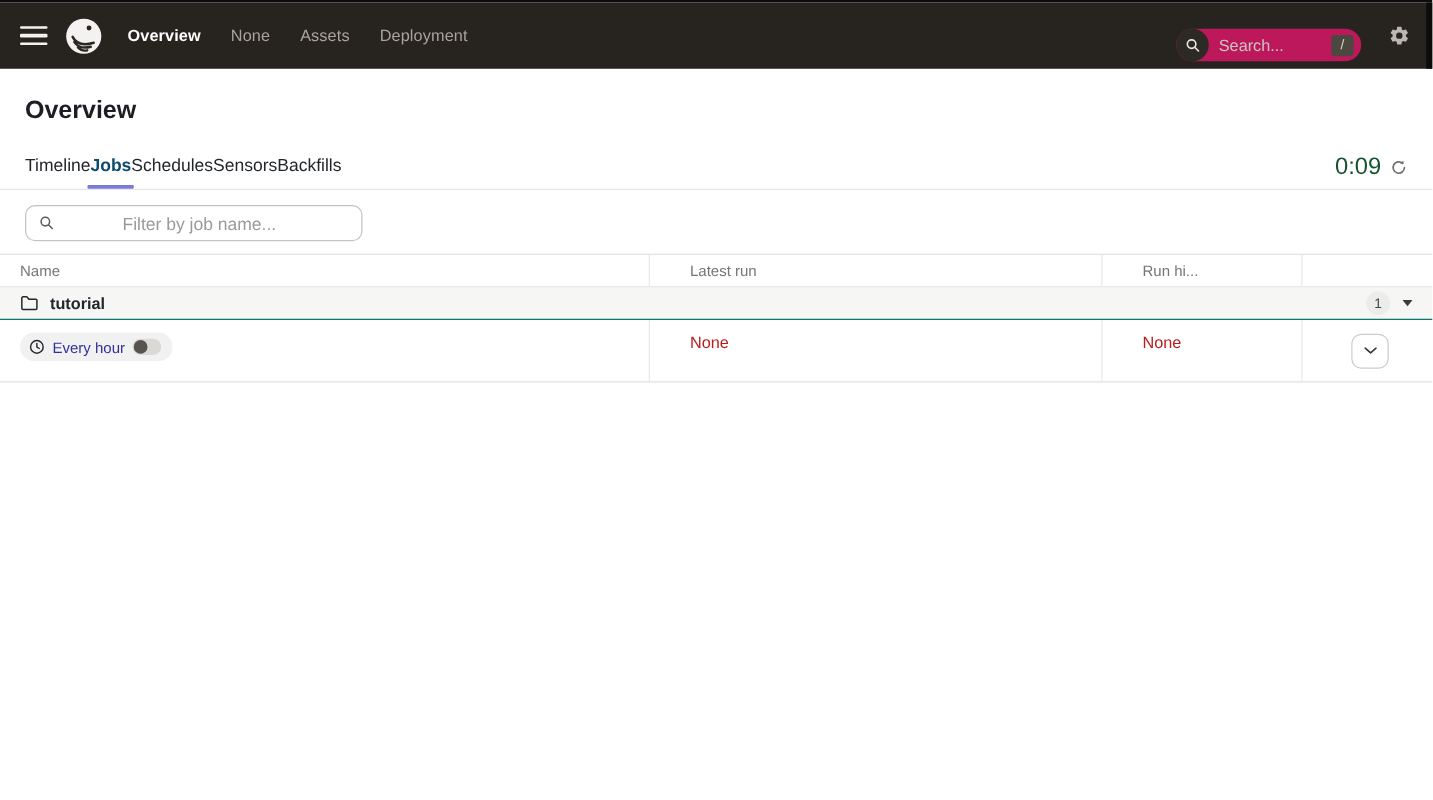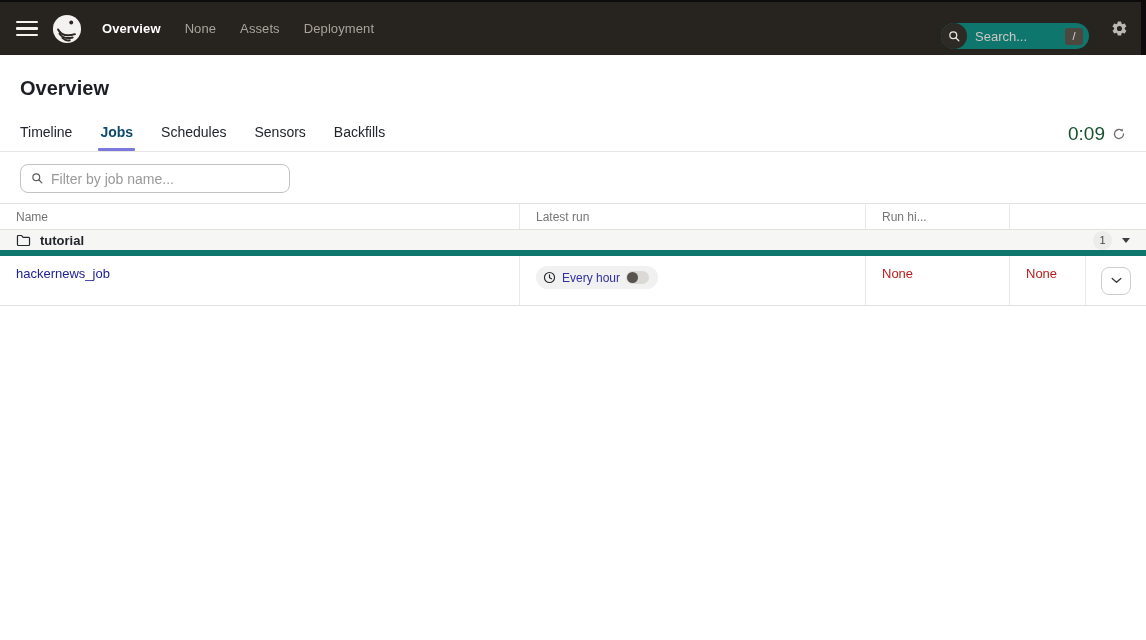--- a/index.html
+++ b/index.html
@@ -33,21 +33,21 @@
   .logo { width: 30px; height: 30px; margin-right: 20px; }
   .nav-links { display: flex; align-items: center; gap: 24px; }
   .nav-link {
     font-size: 13px; font-weight: 500; color: #a9a39c; cursor: pointer;
     letter-spacing: 0.1px;
   }
   .nav-link.active { color: #ffffff; font-weight: 700; }
   .nav-spacer { flex: 1; }
   .search-pill {
     display: flex; align-items: center;
-    background: #0f766e; border-radius: 14px;
+    background: #be185d; border-radius: 14px;
     height: 26px; width: 148px; margin-right: 22px;
     cursor: text; padding-right: 6px; margin-top: 15px;
   }
   .search-pill .mag-circle {
     width: 26px; height: 26px; border-radius: 50%;
     background: #2d2925; display: flex; align-items: center; justify-content: center;
     flex: none;
   }
   .search-pill .search-text {
     flex: 1; font-size: 13px; color: #ccc7c1; padding-left: 8px;
@@ -63,65 +63,67 @@
   
   .page-header { padding: 22px 24px 18px 20px; }
   .page-title { font-size: 20px; font-weight: 700; color: #1c1e24; }
 
   
   .tabs-row {
     display: flex; align-items: flex-end;
     border-bottom: 1px solid #e8e6e3;
     padding: 0 20px; height: 34px;
   }
-  .tabs { display: flex; gap: 28px; }
+  .tabs { display: flex; }
   .tab {
     font-size: 14px; font-weight: 500; color: #22252b; cursor: pointer;
     padding-bottom: 11px; position: relative;
   }
   .tab.active { color: #0c4a6e; font-weight: 600; }
   .tab.active::after {
     content: ""; position: absolute; left: -2px; right: -2px; bottom: 0;
     height: 3px; background: #7b79dd; border-radius: 1px;
   }
   .tabs-right { margin-left: auto; display: flex; align-items: center; gap: 7px; padding-bottom: 6px; }
   .refresh-timer { font-size: 19px; color: #14532d; }
   .refresh-btn { cursor: pointer; display: flex; align-items: center; }
 
   
   .filter-row { padding: 12px 20px 10px 20px; }
   .filter-input {
     width: 270px; height: 29px;
     border: 1px solid #c3c3c3; border-radius: 8px;
     display: flex; align-items: center; padding: 0 10px;
     background: #fff;
+    gap: 47px;
   }
   .filter-input input {
     border: none; outline: none; flex: 1; font-size: 14px;
     font-family: "Liberation Sans", sans-serif;
     color: #1f2228; margin-left: 7px; background: transparent;
   }
   .filter-input input::placeholder { color: #9a9a9a; }
 
   
   .jobs-table { width: 1146px; border-top: 1px solid #e3e1de; }
   .thead-row, .job-row {
     display: grid;
     grid-template-columns: 520px 346px 144px 76px 60px;
+    gap: 16px;
   }
   .thead-row {
     height: 26px; border-bottom: 1px solid #e3e1de;
   }
   .th {
     font-size: 12px; color: #757575; display: flex; align-items: center;
     padding: 0 16px; border-right: 1px solid #ebe9e6;
   }
   .th:last-child, .td:last-child { border-right: none; }
   .group-row {
-    height: 26px; background: #f6f6f5; border-bottom: 6px solid #0f766e;
+    height: 26px; background: #f6f6f5; border-bottom: 1px solid #0f766e;
     display: flex; align-items: center; padding: 0 16px; cursor: pointer; gap: 21px;
   }
   .group-left { display: flex; align-items: center; gap: 9px; }
   .group-name { font-size: 13px; font-weight: 600; color: #22252b; }
   .group-right { margin-left: auto; display: flex; align-items: center; gap: 10px; }
   .count-badge {
     min-width: 19px; height: 19px; border-radius: 10px; background: #ececeb;
     color: #43464c; font-size: 11px; display: flex; align-items: center; justify-content: center;
     padding: 0 5px;
   }
@@ -250,23 +252,20 @@
       </svg>
       <span class="group-name">tutorial</span>
     </div>
     <div class="group-right">
       <span class="count-badge">1</span>
       <span class="caret-down"></span>
     </div>
   </div>
 
   <div class="job-row">
-    <div class="td">
-      <a class="job-name">hackernews_job</a>
-    </div>
     <div class="td">
       <span class="schedule-pill">
         <svg viewBox="0 0 16 16" width="13" height="13">
           <circle cx="8" cy="8" r="6.2" stroke="#23262c" stroke-width="1.4" fill="none"></circle>
           <path d="M8 4.6 V8.2 L10.4 9.6" stroke="#23262c" stroke-width="1.4" fill="none" stroke-linecap="round"></path>
         </svg>
         <span class="schedule-label">Every hour</span>
         <span class="toggle">
             <span class="knob"></span>
           </span>

